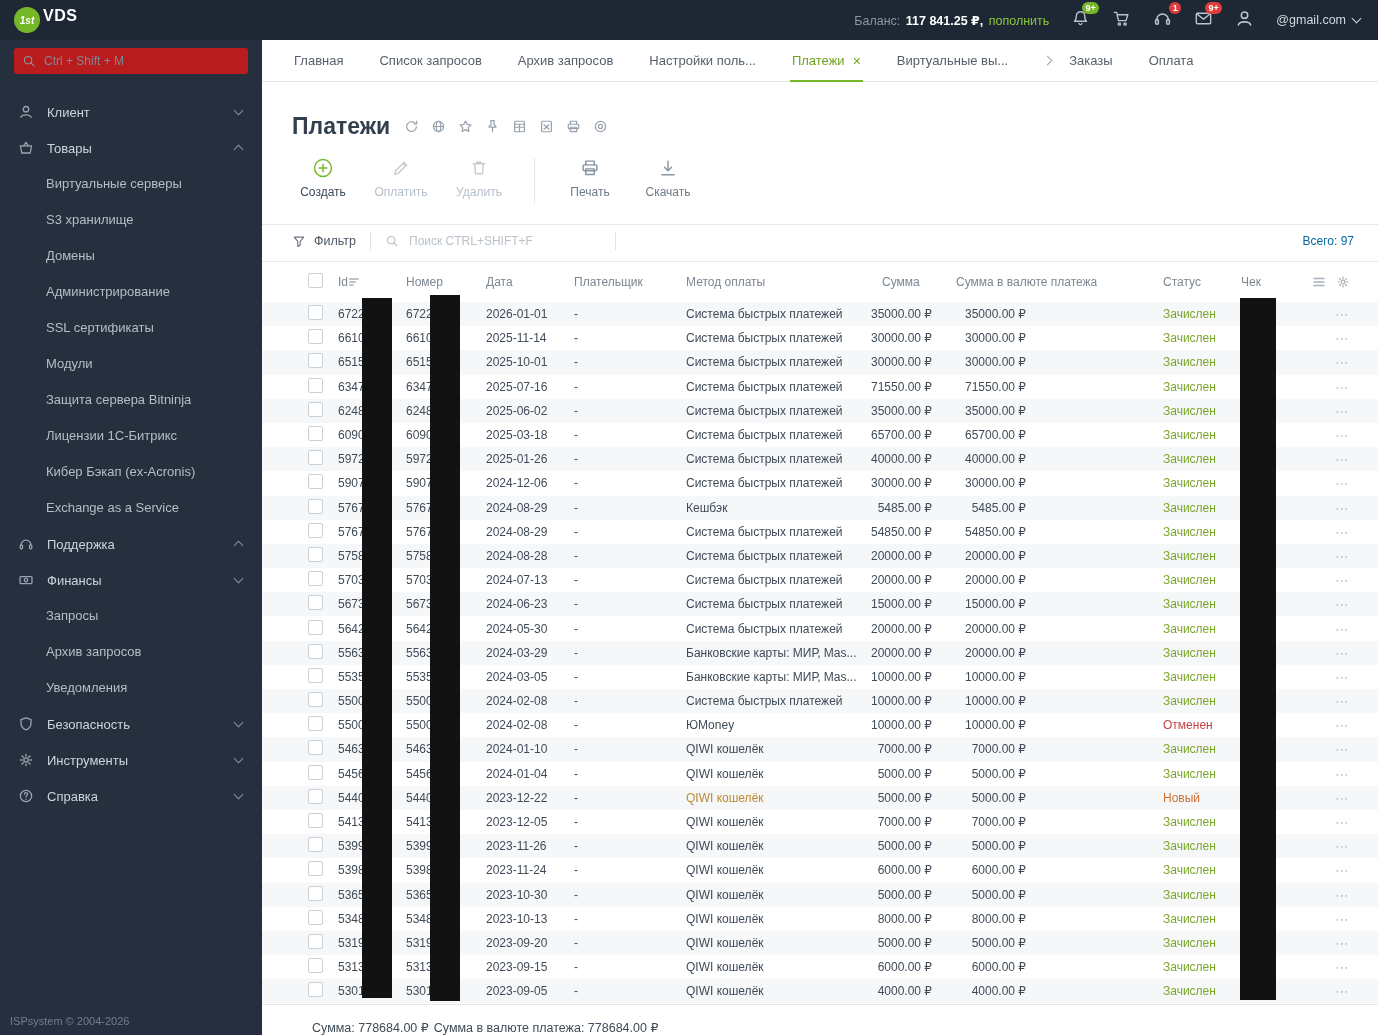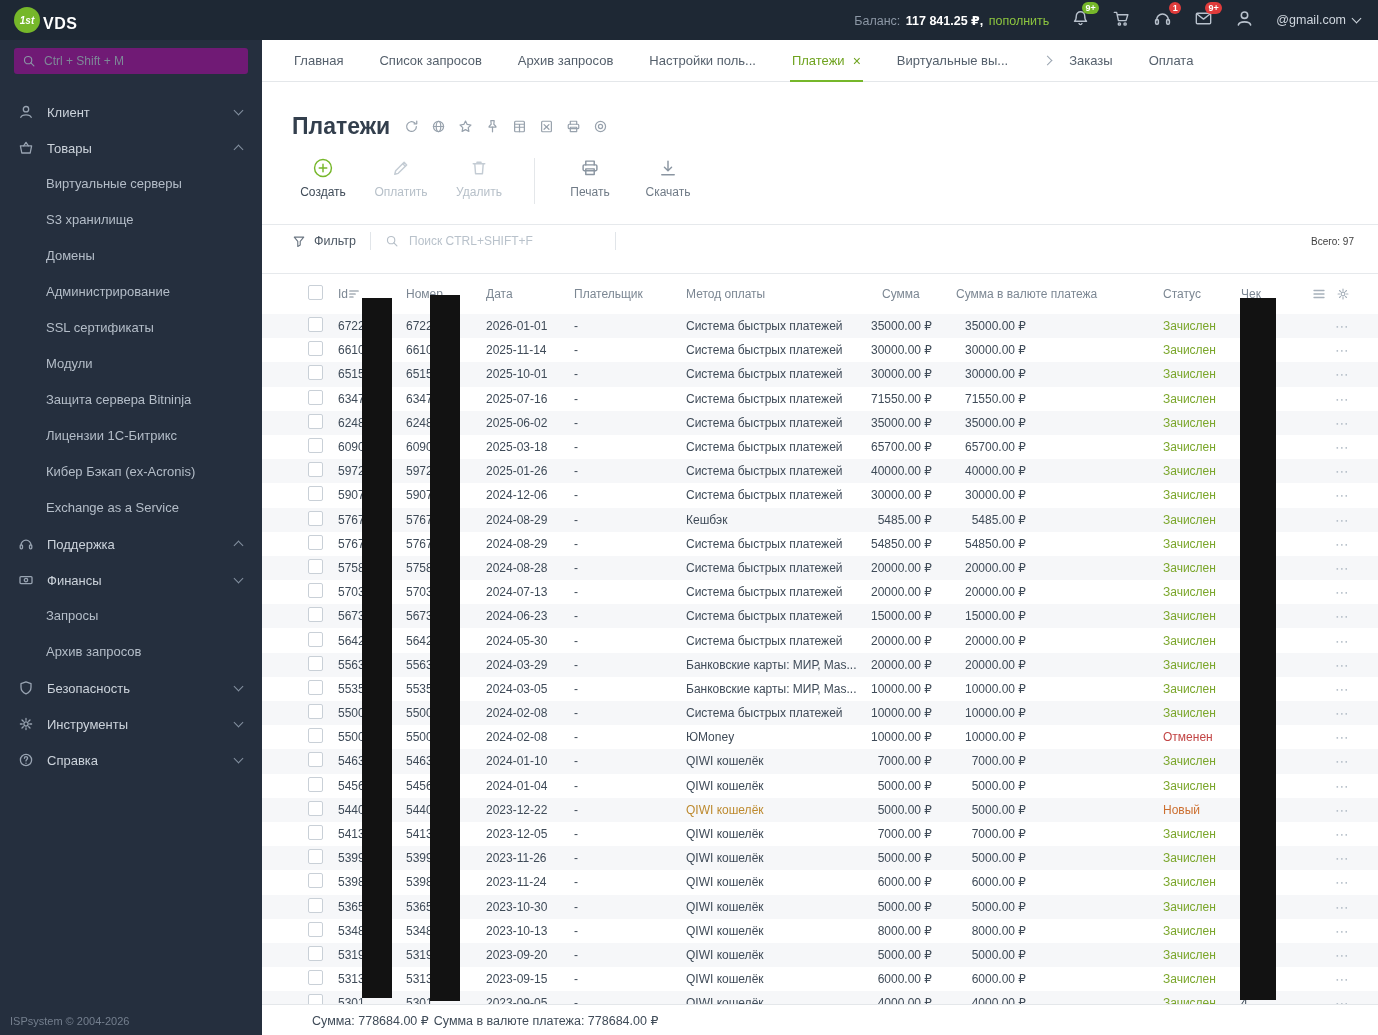--- a/index.html
+++ b/index.html
@@ -3,40 +3,40 @@
 <meta charset="utf-8">
 <style>
   html,body{margin:0;padding:0}
   body{font-family:"Liberation Sans","DejaVu Sans",sans-serif;font-size:12px;color:#3f4b58;background:#fff}
   .app{width:1378px;height:1035px;position:relative;overflow:hidden;background:#fff}
   svg{fill:none;stroke:currentColor;stroke-width:1.3;stroke-linecap:round;stroke-linejoin:round;display:block}
   .ico{display:inline-flex;align-items:center;justify-content:center}
 
   
   .topbar{height:40px;background:#1e2834;display:flex;align-items:center;padding:0 18px 0 14px;box-sizing:border-box}
-  .logo{display:flex;align-items:flex-end;gap:3px;cursor:pointer}
+  .logo{display:flex;align-items:flex-start;gap:3px;cursor:pointer}
   .logo-circle{width:26px;height:26px;border-radius:50%;background:#76b72a;color:#fff;display:grid;place-items:center;font-size:10px;font-weight:bold;font-style:italic}
   .logo-text{color:#fff;font-size:16px;font-weight:bold;letter-spacing:.5px}
   .topbar-right{margin-left:auto;display:flex;align-items:center;gap:22px}
   .balance{color:#8c97a5;font-size:12.5px;white-space:nowrap}
   .balance b{color:#fff;font-weight:bold;margin:0 2px}
   .topup{color:#8dc63f;cursor:pointer}
   .icon-btn{position:relative;color:#b9c2cd;cursor:pointer}
   .icon-btn svg{width:19px;height:19px}
   .badge{position:absolute;top:-7px;right:-9px;background:#76b72a;color:#fff;font-size:9px;font-weight:bold;padding:1.5px 3.5px;border-radius:8px;line-height:1}
   .badge.red{background:#e03c3c}
   .account{color:#cfd6de;display:flex;align-items:center;gap:7px;cursor:pointer;font-size:12.5px}
   .chev{width:6px;height:6px;border-right:1.6px solid currentColor;border-bottom:1.6px solid currentColor;display:inline-block}
   .chev.down{transform:rotate(45deg);margin-top:-3px}
   .chev.up{transform:rotate(-135deg);margin-top:3px}
 
   
   .subbar{height:42px;display:flex}
   .search-zone{width:262px;background:#252f3e;display:flex;align-items:center;padding:0 14px;box-sizing:border-box;flex-shrink:0}
-  .global-search{flex:1;height:26px;background:#701a75;border-radius:3px;display:flex;align-items:center;padding:0 8px;color:#8b96a6;gap:6px}
+  .global-search{flex:1;height:26px;background:#b91c1c;border-radius:3px;display:flex;align-items:center;padding:0 8px;color:#8b96a6;gap:6px}
   .global-search svg{width:14px;height:14px}
   .global-search input{background:transparent;border:none;outline:none;color:#cfd6de;font:inherit;width:100%}
   .global-search input::placeholder{color:#7e8898}
   .tabs{flex:1;background:#fff;border-bottom:1px solid #e4e7ea;display:flex;align-items:center;padding-left:32px;gap:36px;box-sizing:border-box}
   .tab{color:#55606c;font-size:13px;height:42px;display:flex;align-items:center;gap:8px;position:relative;cursor:pointer;white-space:nowrap}
   .tab.active{color:#6fa31f}
   .tab.active::after{content:"";position:absolute;left:-2px;right:-2px;bottom:-1px;height:3px;background:#76b72a}
   .tab-close{color:#6fa31f;font-size:14px;line-height:1}
   .tab-scroll{width:6px;height:6px;border-right:1.6px solid #9aa4b0;border-bottom:1.6px solid #9aa4b0;transform:rotate(-45deg);margin-right:-18px}
 
@@ -61,30 +61,30 @@
   .tool{width:78px;display:flex;flex-direction:column;align-items:center;gap:7px;padding-top:4px;cursor:pointer;box-sizing:border-box}
   .tool-ico svg{width:20px;height:20px}
   .tool.accent .tool-ico{color:#76b72a}
   .tool.accent .lbl{color:#3f4b58}
   .tool.disabled .tool-ico{color:#c4ccd4}
   .tool.disabled .lbl{color:#b7c0c9}
   .tool.normal .tool-ico{color:#8a95a1}
   .tool.normal .lbl{color:#707b87}
   .tbar-div{width:1px;height:46px;background:#e4e7ea;margin:4px 16px 0 16px}
 
-  .filter-bar{margin-top:14px;border-top:1px solid #e6e9ec;border-bottom:1px solid #e6e9ec;height:32px;display:flex;align-items:center;padding:0 24px 16px 30px}
+  .filter-bar{margin-top:14px;border-top:1px solid #e6e9ec;border-bottom:1px solid #e6e9ec;height:32px;display:flex;align-items:center;padding:0 24px 4px 30px}
   .filter-btn{display:flex;gap:8px;color:#4c5763;align-items:center;font-size:12.5px;cursor:pointer}
   .filter-btn svg{width:14px;height:14px;color:#6b7682}
   .fdiv{width:1px;height:18px;background:#e1e5e9;margin:0 14px}
   .search-inline{display:flex;align-items:center;gap:8px;color:#b6bfc8;width:200px}
   .search-inline svg{width:14px;height:14px}
   .search-inline input{border:none;outline:none;font:inherit;color:#3b82f6;width:100%}
   .search-inline input::placeholder{color:#b9c2cb}
   .fdiv2{width:1px;height:18px;background:#e1e5e9;margin:0 0 0 30px}
-  .total{margin-left:auto;color:#404040;font-size:10px}
+  .total{margin-left:auto;color:#0369a1;font-size:12px}
 
   
   .thead{height:40px;display:flex;align-items:center;color:#7c8793;font-size:12px;padding-left:46px}
   .cell{flex-shrink:0;white-space:nowrap;overflow:hidden}
   .w-cb{width:30px}
   .w-id{width:68px}
   .w-num{width:80px}
   .w-date{width:88px}
   .w-payer{width:112px}
   .w-method{width:184px}
@@ -104,21 +104,21 @@
   .trow{display:flex;align-items:center;height:24.2px;padding-left:46px;font-size:12px;color:#3f4b58}
   .trow.alt{background:#f6f7f9}
   .num-cell{text-align:right;box-sizing:border-box;padding-right:6px}
   .c-method.hl{color:#bd8a2f}
   .st-ok{color:#7aa62a}
   .st-cancel{color:#c24545}
   .st-new{color:#cc6f30}
   .row-dots{color:#b9c2cb;font-size:14px;letter-spacing:1px;cursor:pointer}
   .row-dots::after{content:"⋯"}
 
-  .summary{height:30px;border-top:1px solid #e4e7ea;display:flex;align-items:center;gap:5px;padding-left:50px;font-size:12.5px;color:#3f4b58;background:#fff}
+  .summary{height:30px;border-top:1px solid #e4e7ea;display:flex;align-items:flex-end;gap:5px;padding-left:50px;font-size:12.5px;color:#3f4b58;background:#fff}
 
   .redact{position:absolute;background:#121212;z-index:5}
   #redact-1{left:100px;top:216px;width:30px;height:700px}
   #redact-2{left:168px;top:213px;width:30px;height:706px}
   #redact-3{left:978px;top:216px;width:36px;height:702px}
 </style>
 </head>
 <body>
 
 <div class="app">
@@ -280,20 +280,21 @@
               <svg viewBox="0 0 16 16">
                 <rect x="2" y="4.6" width="12" height="7" rx="1"></rect>
                 <circle cx="8" cy="8.1" r="1.7"></circle>
               </svg>
             </span>
             <span>Финансы</span>
             <span class="chev down"></span>
           </div>
           <div class="side-sub">Запросы</div>
           <div class="side-sub">Архив запросов</div>
+          <div class="side-sub">Уведомления</div>
           <div class="side-item">
             <span class="ico s-ico">
               <svg viewBox="0 0 16 16">
                 <path d="M8 1.8l5 1.8v3.6c0 3.3-2.1 5.4-5 6.6-2.9-1.2-5-3.3-5-6.6V3.6z"></path>
               </svg>
             </span>
             <span>Безопасность</span>
             <span class="chev down"></span>
           </div>
           <div class="side-item">

